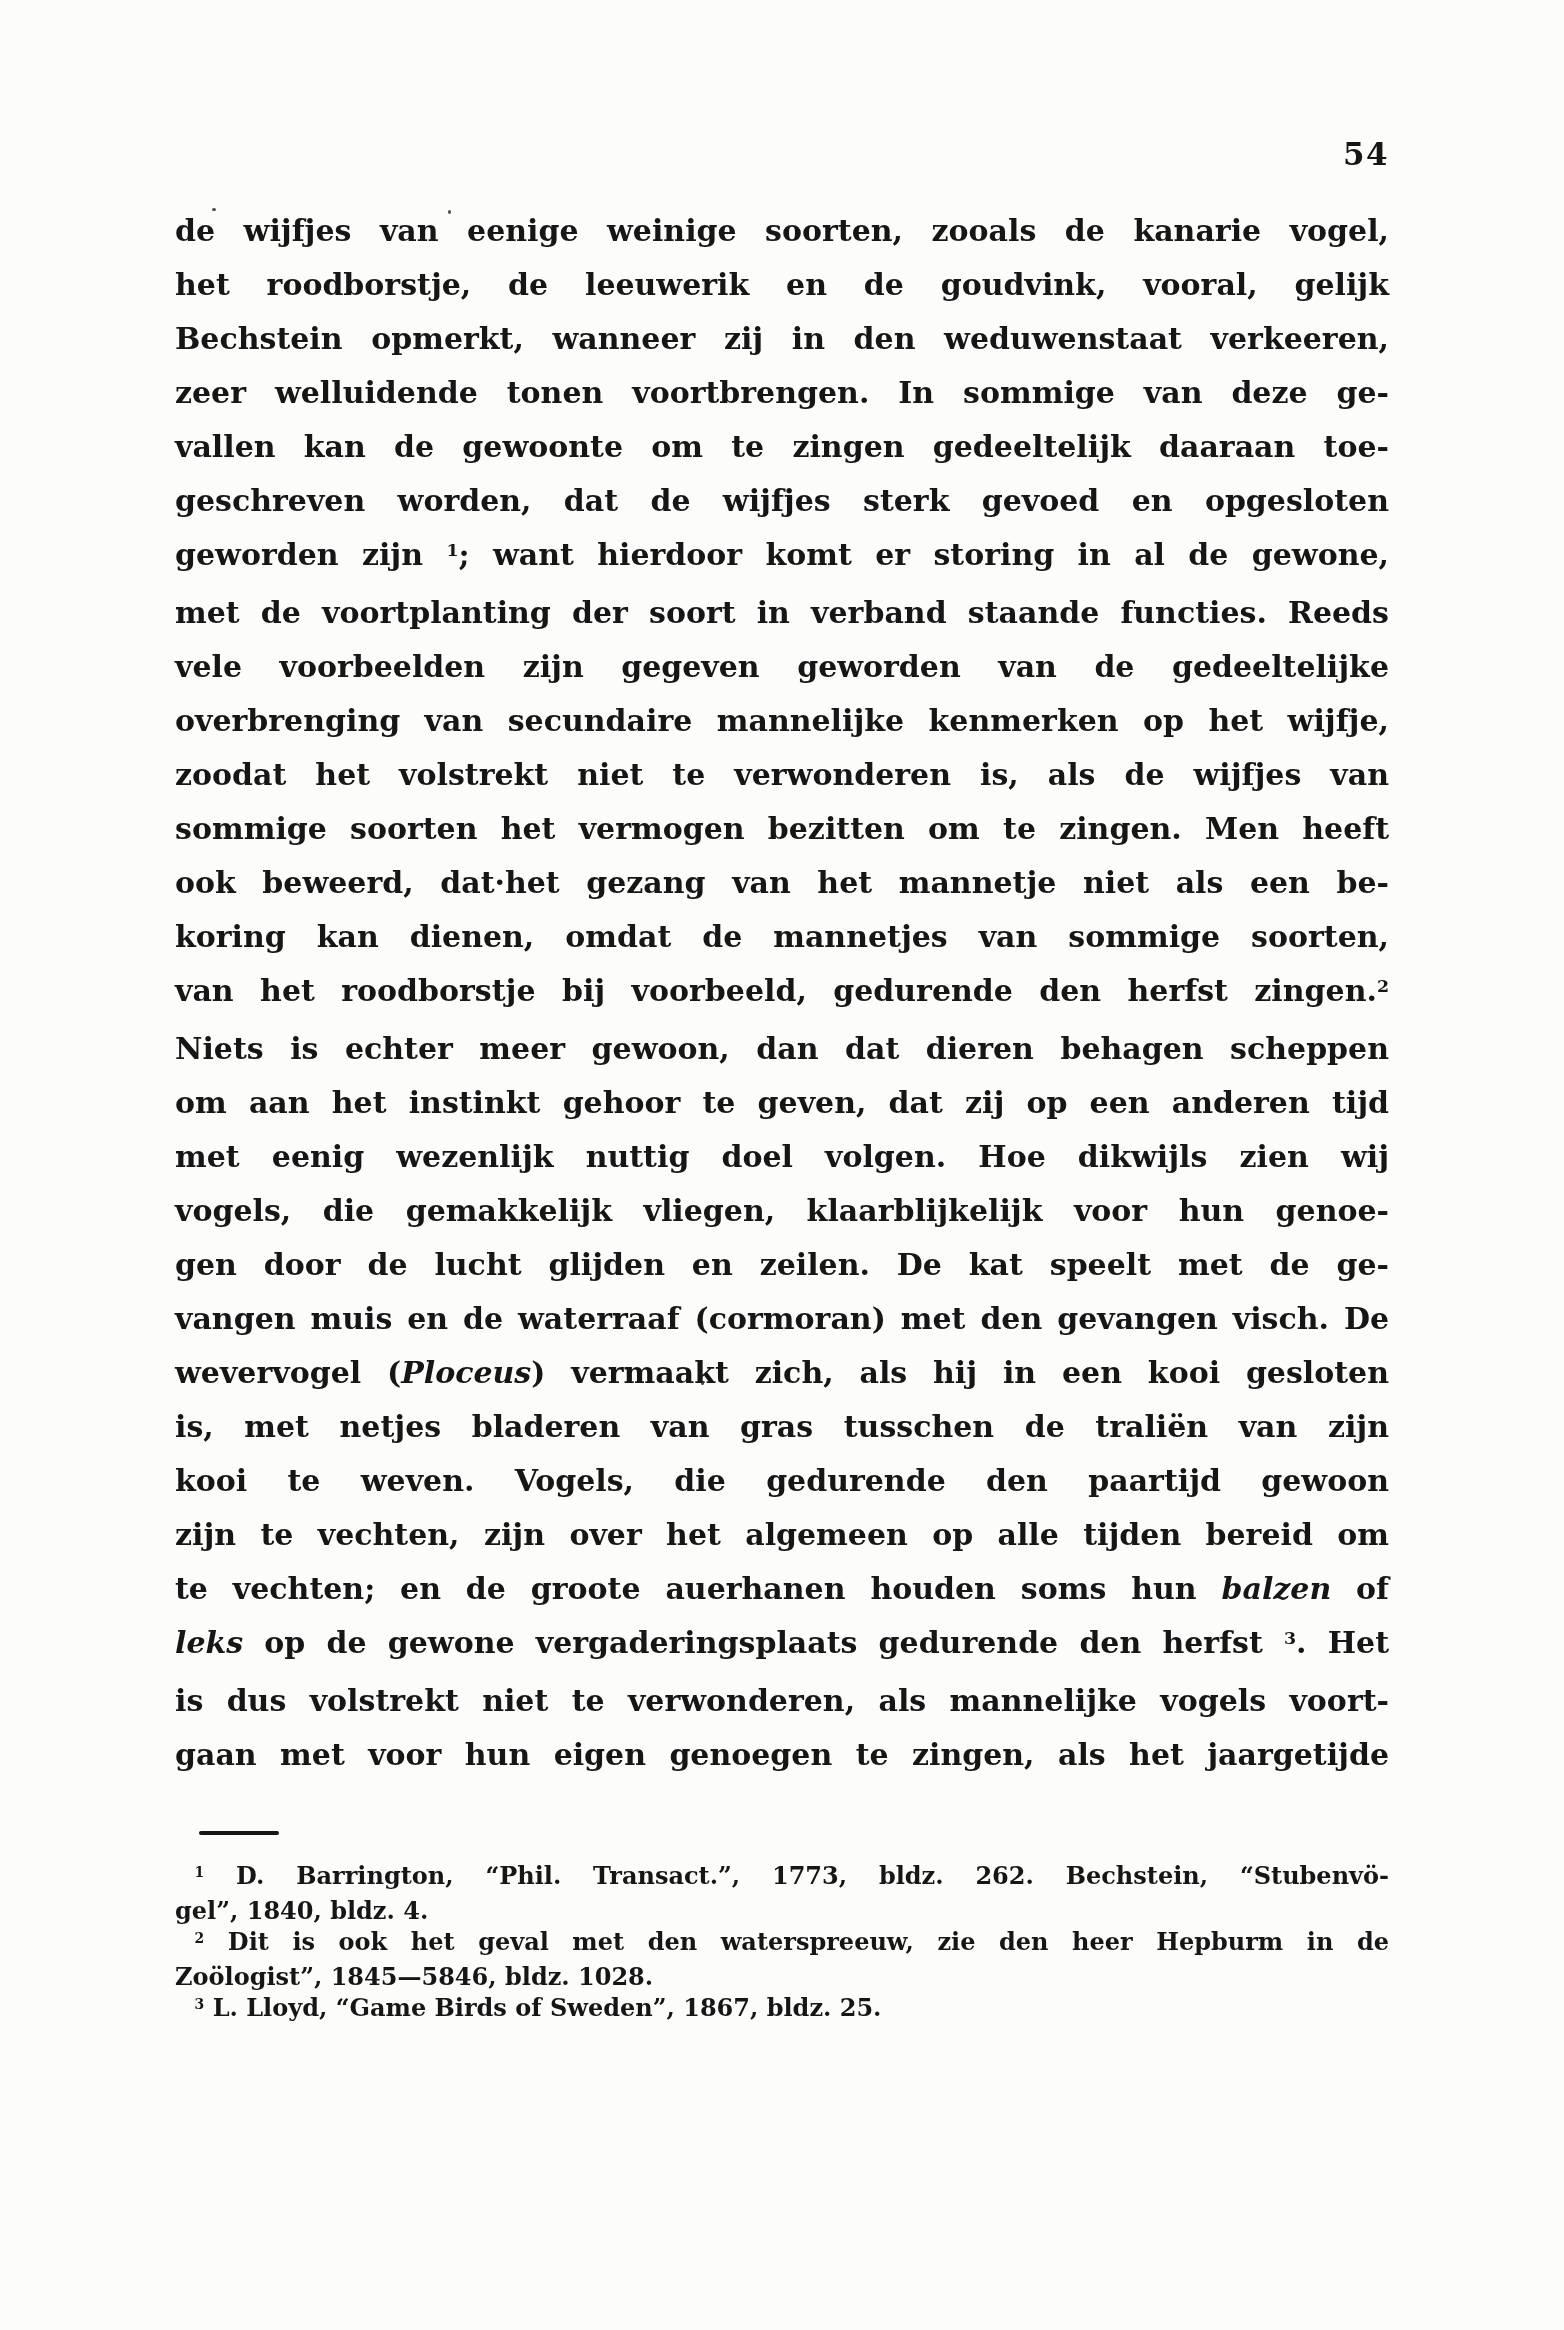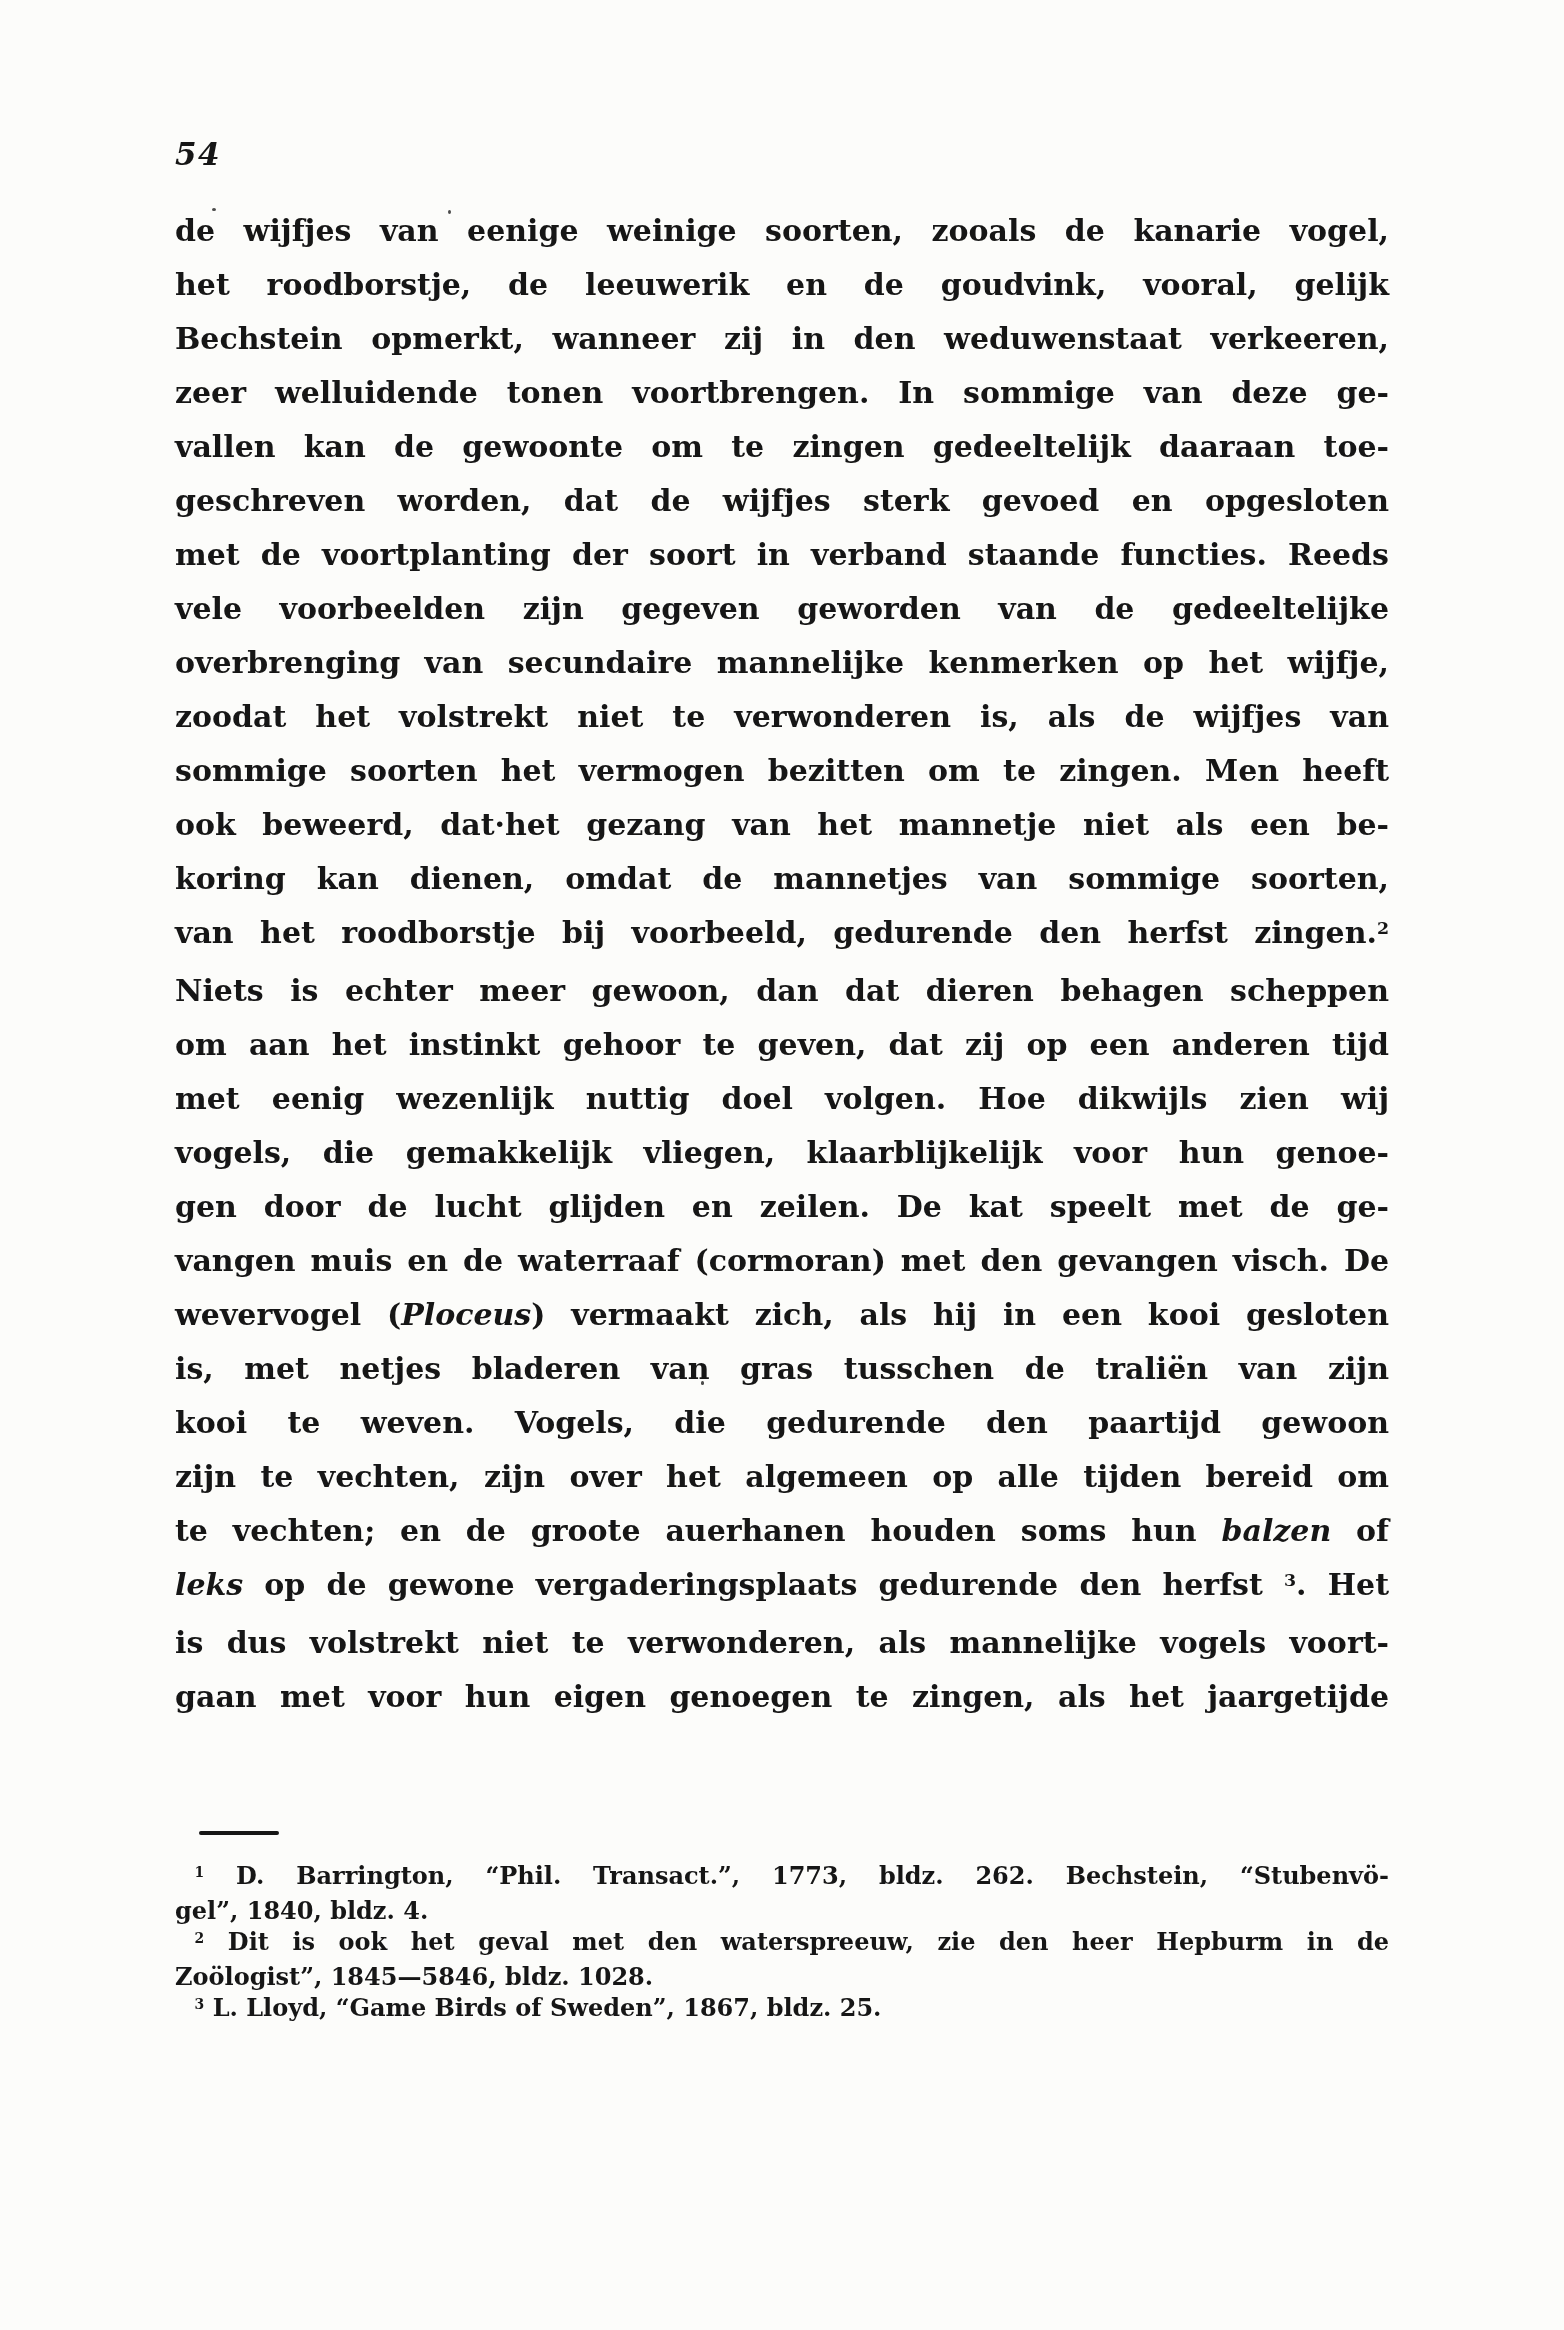--- a/index.html
+++ b/index.html
@@ -2,22 +2,22 @@
 <html style="font-size:7.5px"><head>
 <meta charset="utf-8">
 <style>
   html,body{margin:0;padding:0;}
   body{width:1564px;height:2409px;background:#fcfcfa;}
   .page{
     position:relative;width:1564px;height:2409px;background:#fcfcfa;overflow:hidden;
     font-family:"DejaVu Serif","Liberation Serif",serif;color:#161616;font-weight:700;
   }
   #page-number{
-    position:absolute;top:136px;left:175px;width:1214px;text-align:left;
-    font-size:31px;letter-spacing:1.4px;font-style:italic;
+    position:absolute;top:136px;left:175px;width:1214px;text-align:right;
+    font-size:31px;letter-spacing:1.4px;
   }
   #main-text{
     position:absolute;top:204px;left:175px;width:1214px;
     font-size:30px;line-height:54px;letter-spacing:0px;
   }
   .line{text-align:justify;text-align-last:justify;}
   .line.natural{text-align-last:left;}
   .seg-r{font-style:normal;}
   .seg-i{font-style:italic;}
   .seg-sup{font-size:0.58em;position:relative;top:-0.52em;}
@@ -39,20 +39,21 @@
 
 <div class="page">
   <div id="page-number">54</div>
   <div id="main-text">
       <div class="line"><span class="seg-r">de wijfjes van eenige weinige soorten, zooals de kanarie vogel,</span></div>
       <div class="line"><span class="seg-r">het roodborstje, de leeuwerik en de goudvink, vooral, gelijk</span></div>
       <div class="line"><span class="seg-r">Bechstein opmerkt, wanneer zij in den weduwenstaat verkeeren,</span></div>
       <div class="line"><span class="seg-r">zeer welluidende tonen voortbrengen. In sommige van deze ge-</span></div>
       <div class="line"><span class="seg-r">vallen kan de gewoonte om te zingen gedeeltelijk daaraan toe-</span></div>
       <div class="line"><span class="seg-r">geschreven worden, dat de wijfjes sterk gevoed en opgesloten</span></div>
+      <div class="line"><span class="seg-r">geworden zijn </span><span class="seg-sup">1</span><span class="seg-r">; want hierdoor komt er storing in al de gewone,</span></div>
       <div class="line"><span class="seg-r">met de voortplanting der soort in verband staande functies. Reeds</span></div>
       <div class="line"><span class="seg-r">vele voorbeelden zijn gegeven geworden van de gedeeltelijke</span></div>
       <div class="line"><span class="seg-r">overbrenging van secundaire mannelijke kenmerken op het wijfje,</span></div>
       <div class="line"><span class="seg-r">zoodat het volstrekt niet te verwonderen is, als de wijfjes van</span></div>
       <div class="line"><span class="seg-r">sommige soorten het vermogen bezitten om te zingen. Men heeft</span></div>
       <div class="line"><span class="seg-r">ook beweerd, dat·het gezang van het mannetje niet als een be-</span></div>
       <div class="line"><span class="seg-r">koring kan dienen, omdat de mannetjes van sommige soorten,</span></div>
       <div class="line"><span class="seg-r">van het roodborstje bij voorbeeld, gedurende den herfst zingen.</span><span class="seg-sup">2</span></div>
       <div class="line"><span class="seg-r">Niets is echter meer gewoon, dan dat dieren behagen scheppen</span></div>
       <div class="line"><span class="seg-r">om aan het instinkt gehoor te geven, dat zij op een anderen tijd</span></div>

